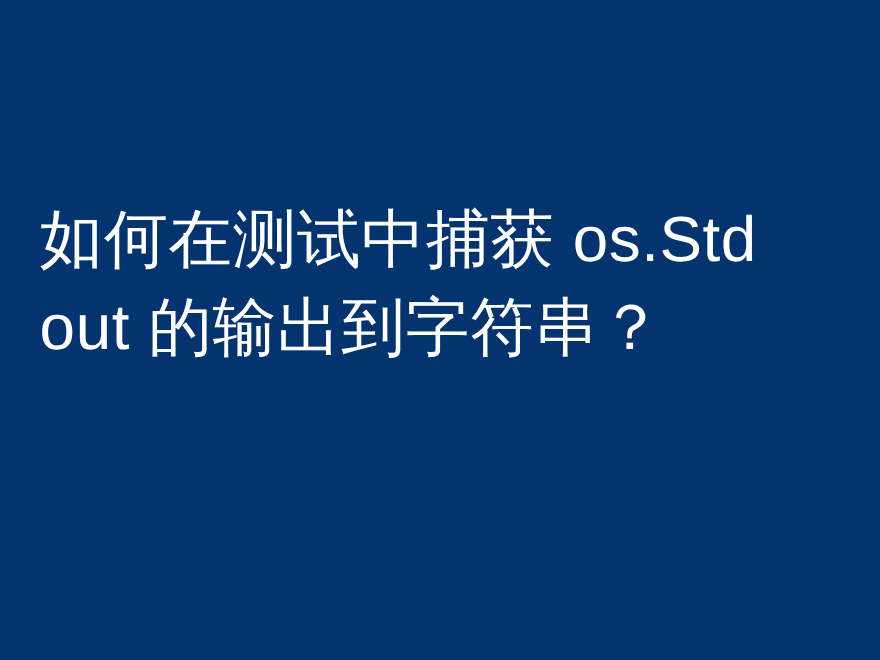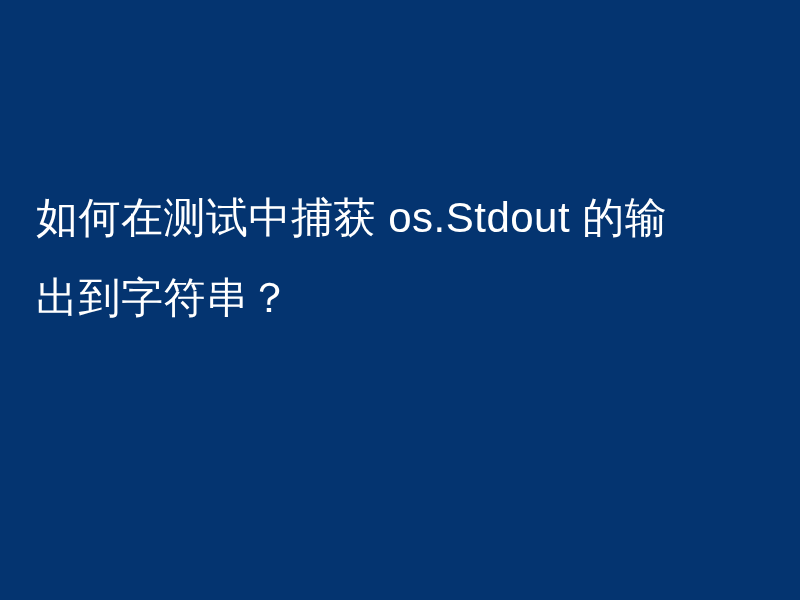--- a/index.html
+++ b/index.html
@@ -26,21 +26,21 @@
   #title-block {
     position: absolute;
     left: 36px;
     top: 178px;
     width: 660px;
   }
 
   #title-text {
     color: #ffffff;
     font-family: "Liberation Sans", "DejaVu Sans", sans-serif;
-    font-size: 42px;
+    font-size: 58px;
     font-weight: 400;
     line-height: 80px;
     letter-spacing: 0.5px;
     margin: 0;
     padding: 0;
     white-space: normal;
     word-break: break-all;
     overflow-wrap: break-word;
     text-rendering: optimizeLegibility;
   }

